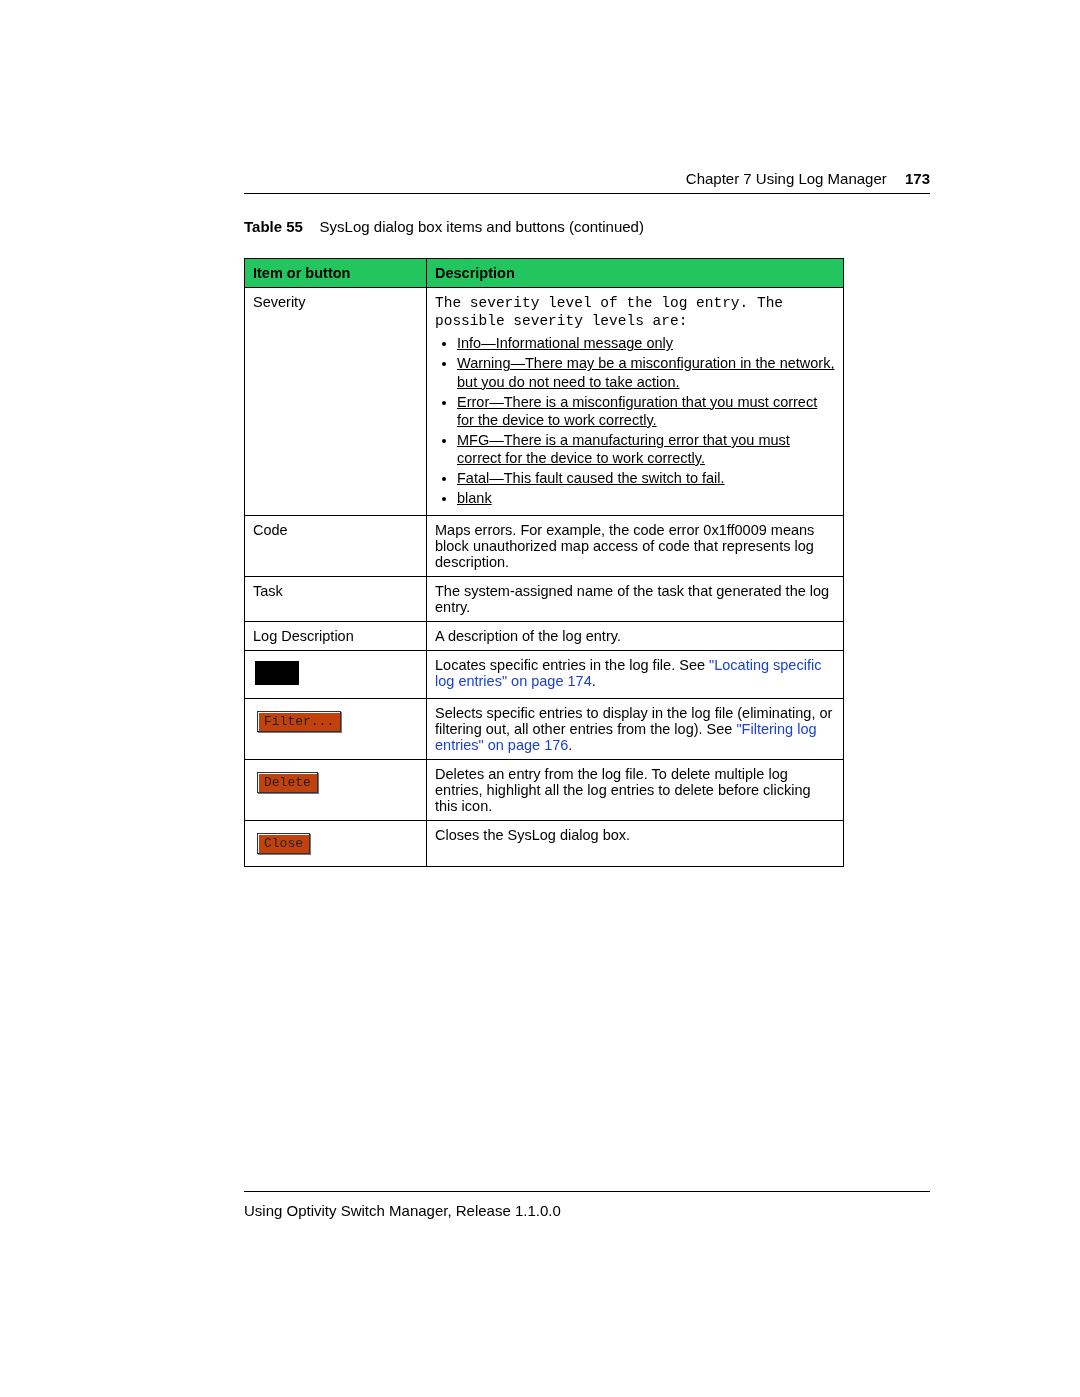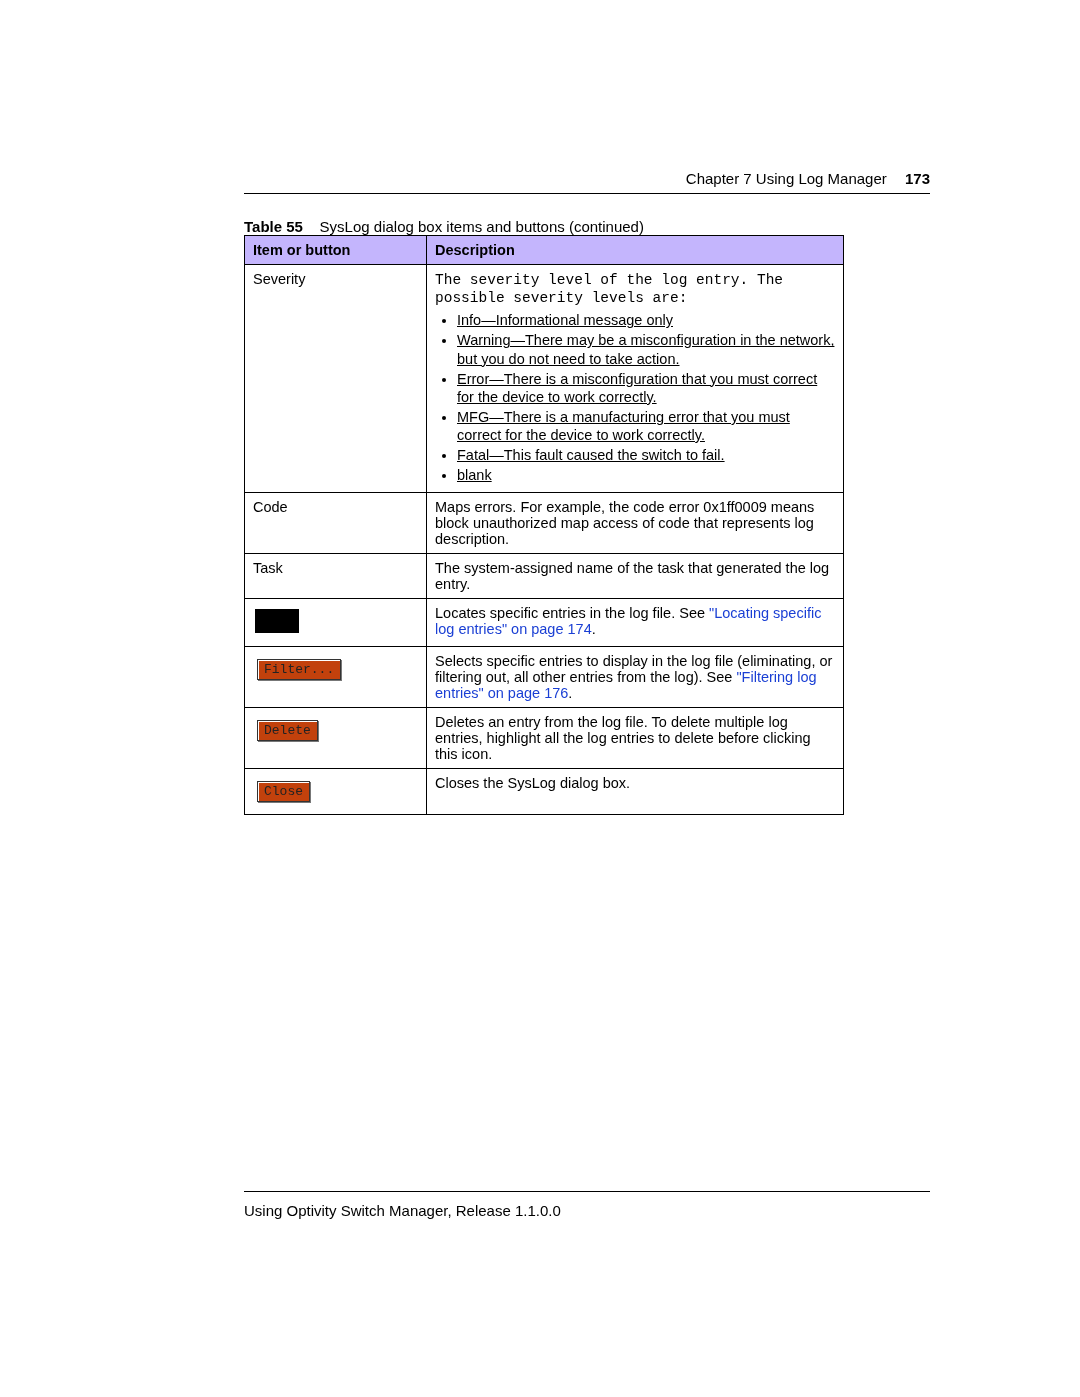--- a/index.html
+++ b/index.html
@@ -24,41 +24,41 @@
     margin-bottom: 24px;
   }
   .chapter {
     font-size: 15px;
   }
   .page-num {
     font-weight: bold;
     margin-left: 14px;
   }
   .table-caption {
-    margin-bottom: 0;
+    margin-bottom: 23px;
     font-size: 15px;
   }
   .table-caption .tbl-label {
     font-weight: bold;
   }
   table.main {
     border-collapse: collapse;
     width: 600px;
     margin-left: 0;
     font-size: 14.5px;
   }
   table.main th, table.main td {
     border: 1px solid #000;
     padding: 6px 8px;
     vertical-align: top;
     text-align: left;
   }
   table.main th {
     font-weight: bold;
-    background: #c4b5fd;
+    background: #22c55e;
   }
   col.c1 { width: 182px; }
   col.c2 { }
   ul.sev {
     margin: 4px 0 0 0;
     padding-left: 22px;
   }
   ul.sev li {
     margin-bottom: 2px;
     line-height: 1.25;
@@ -143,20 +143,24 @@
     <tr>
       <td>Code</td>
       <td class="desc">Maps errors. For example, the code error 0x1ff0009 means block unauthorized map access of code that represents log description.</td>
     </tr>
 
     <tr>
       <td>Task</td>
       <td class="desc">The system-assigned name of the task that generated the log entry.</td>
     </tr>
 
+    <tr>
+      <td>Log Description</td>
+      <td class="desc">A description of the log entry.</td>
+    </tr>
 
     <tr>
       <td class="button-cell">
         <span class="btn-black"></span>
       </td>
       <td class="desc">
         <span>Locates specific entries in the log file. See </span><span class="link">"Locating specific log entries" on page 174</span><span>.</span>
       </td>
     </tr>
 

